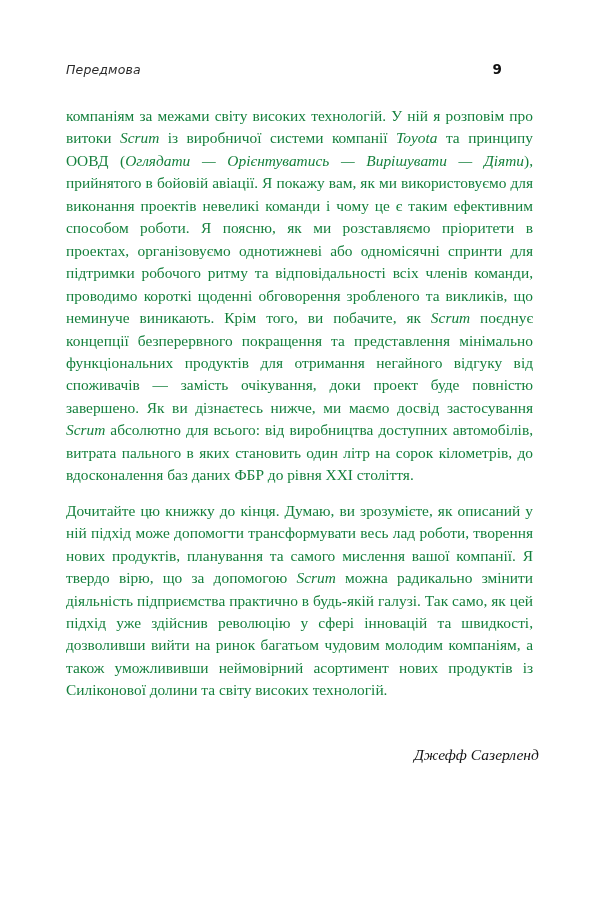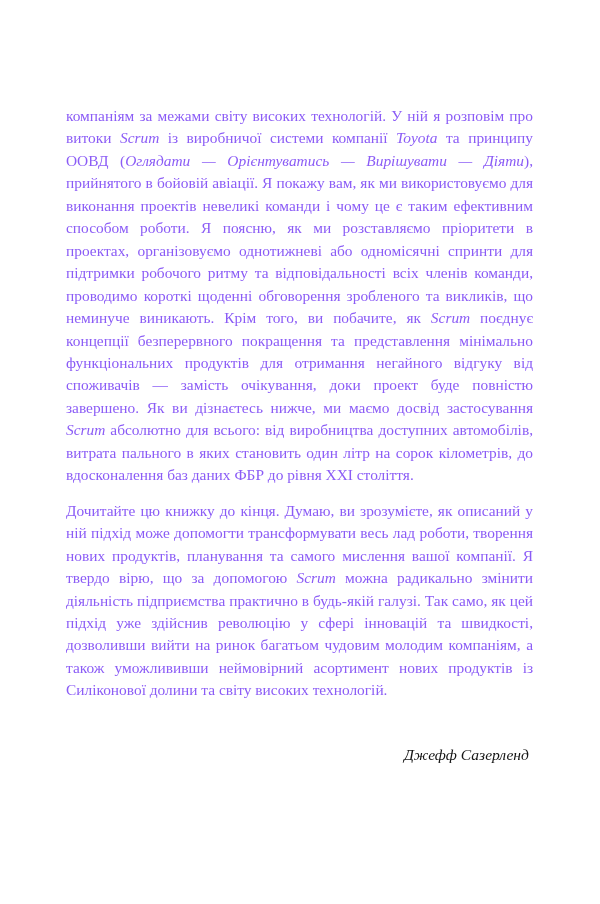--- a/index.html
+++ b/index.html
@@ -46,54 +46,58 @@
   .textblock {
     position: absolute;
     left: 66px;
     top: 105px;
     width: 467px;
   }
   .para {
     font-family: "Liberation Serif", "DejaVu Serif", serif;
     font-size: 15.4px;
     line-height: 22.45px;
-    color: #8b5cf6;
+    color: #15803d;
     text-align: justify;
     text-justify: inter-word;
     margin: 0;
     hyphens: manual;
     -webkit-hyphens: manual;
   }
   .para + .para {
     margin-top: 13px;
   }
   .para i,
   .para em {
     font-style: italic;
   }
 
   
   .signature {
     position: absolute;
-    left: 62px;
+    left: 72px;
     top: 744px;
     width: 467px;
     text-align: right;
     font-family: "Liberation Serif", "DejaVu Serif", serif;
     font-style: italic;
     font-size: 15.6px;
     color: #151515;
     line-height: 22.45px;
   }
 </style>
 </head>
 <body>
 
 <div class="page">
 
+  <div class="running-head">
+    <span class="running-head-title">Передмова</span>
+    <span class="running-head-folio">9</span>
+  </div>
 
   <div class="textblock">
 
     <p class="para"><span>компаніям за межами світу високих технологій. У ній я розповім про витоки </span><i>Scrum</i><span> із виробничої системи компанії </span><i>Toyota</i><span> та принципу ООВД (</span><i>Оглядати — Орієнтуватись — Вирішувати — Діяти</i><span>), прийнятого в бойовій авіації. Я покажу вам, як ми використовуємо для виконання проектів невеликі команди і чому це є таким ефективним способом роботи. Я поясню, як ми розставляємо пріоритети в проектах, організовуємо однотижневі або одномісячні спринти для підтримки робочого ритму та відповідальності всіх членів команди, проводимо короткі щоденні обговорення зробленого та викликів, що неминуче виникають. Крім того, ви побачите, як </span><i>Scrum</i><span> поєднує концепції безперервного покращення та представлення мінімально функціональних продуктів для отримання негайного відгуку від споживачів — замість очікування, доки проект буде повністю завершено. Як ви дізнаєтесь нижче, ми маємо досвід застосування </span><i>Scrum</i><span> абсолютно для всього: від виробництва доступних автомобілів, витрата пального в яких становить один літр на сорок кілометрів, до вдосконалення баз даних ФБР до рівня XXI століття.</span></p>
 
     <p class="para"><span>Дочитайте цю книжку до кінця. Думаю, ви зрозумієте, як описаний у ній підхід може допомогти трансформувати весь лад роботи, творення нових продуктів, планування та самого мислення вашої компанії. Я твердо вірю, що за допомогою </span><i>Scrum</i><span> можна радикально змінити діяльність підприємства практично в будь-якій галузі. Так само, як цей підхід уже здійснив революцію у сфері інновацій та швидкості, дозволивши вийти на ринок багатьом чудовим молодим компаніям, а також уможлививши неймовірний асортимент нових продуктів із Силіконової долини та світу високих технологій.</span></p>
 
   </div>
 
   <div class="signature">

